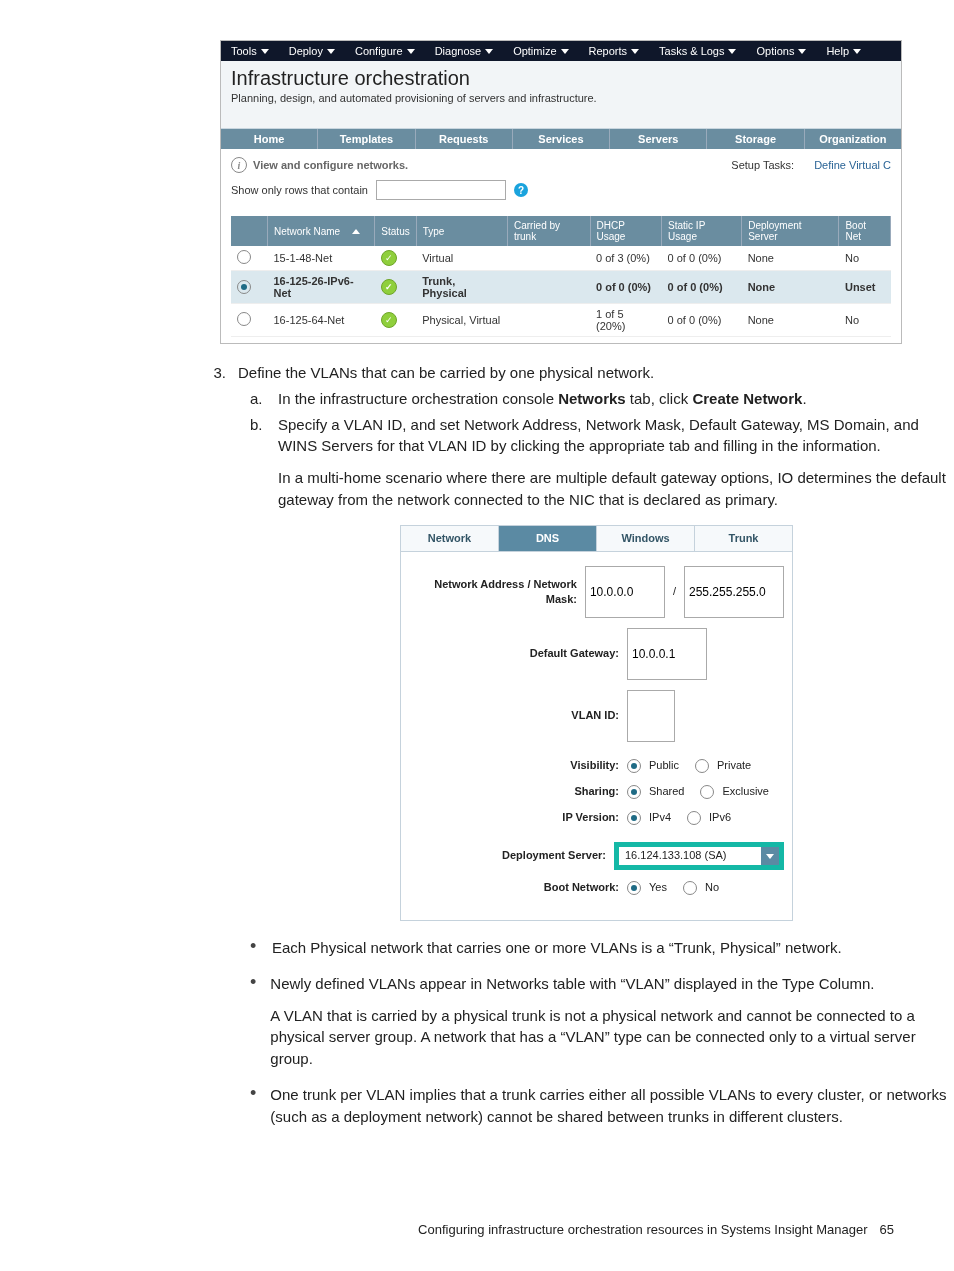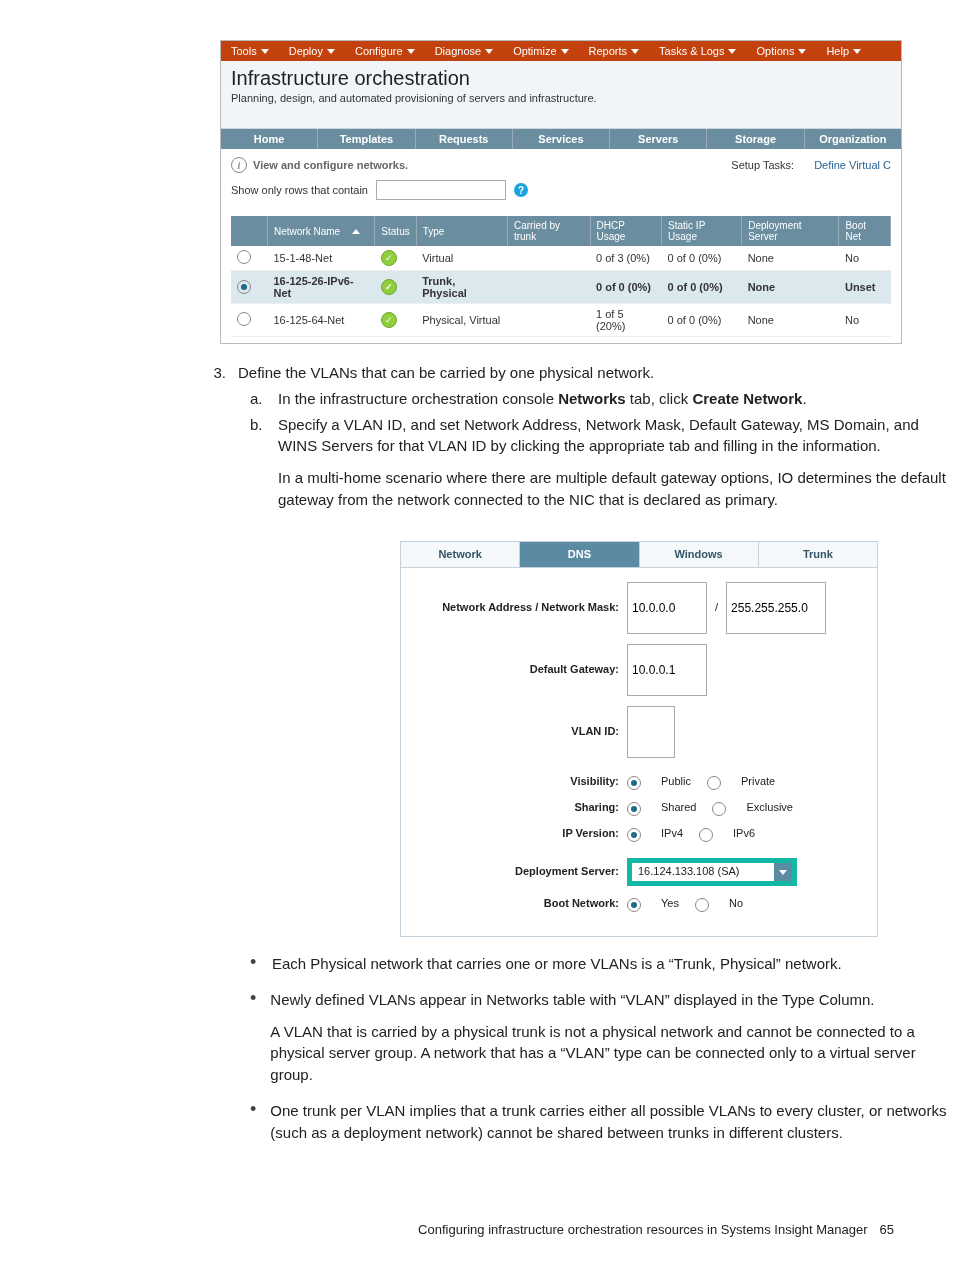--- a/index.html
+++ b/index.html
@@ -1,18 +1,18 @@
 <!DOCTYPE html>
 <html><head>
 <meta charset="utf-8">
 <style>
   html,body{margin:0;padding:0;background:#fff;font-family:"Segoe UI",Arial,Helvetica,sans-serif;color:#222;}
   .page{width:954px;min-height:1271px;margin:0 auto;position:relative;padding:40px 60px 40px 60px;box-sizing:border-box;}
   .shot{border:1px solid #bbb;margin:0 0 18px 160px;width:680px;overflow:hidden;font-family:Tahoma,Arial,sans-serif;font-size:11px;color:#333;background:#fff;}
-  .menubar{background:#c2410c;display:flex;gap:0;}
+  .menubar{background:#0f172a;display:flex;gap:0;}
   .menubar .mitem{color:#fff;padding:4px 10px;font-size:11px;display:flex;align-items:center;gap:4px;cursor:default;}
   .caret{width:0;height:0;border-left:4px solid transparent;border-right:4px solid transparent;border-top:5px solid #fff;display:inline-block;}
   .titleblk{background:#f2f5f7;border-bottom:1px solid #c9d6df;padding:6px 10px 24px;}
   .titleblk h1{margin:0;font-size:20px;font-weight:400;color:#222;font-family:"Segoe UI",Arial,sans-serif;}
   .titleblk .sub{font-size:11px;color:#333;margin-top:2px;}
   .tabbar{display:flex;background:#6a8da0;}
   .tabbar .tab{flex:1;min-width:0;color:#fff;font-size:11px;font-weight:bold;text-align:center;padding:4px 0;border-right:1px solid #9ab;}
   .tabbar .tab:last-child{border-right:none;}
   .toolarea{padding:8px 10px 6px;}
   .infoline{display:flex;align-items:center;gap:8px;justify-content:space-between;}
@@ -39,31 +39,31 @@
   .doc .sub1{margin-left:50px;}
   .doc .subrow{display:flex;gap:10px;margin-top:4px;}
   .doc .subrow .l{width:18px;flex-shrink:0;}
   .doc p{margin:10px 0;}
   .doc strong{font-weight:700;}
   .bullets{margin-left:50px;margin-top:16px;}
   .bullets .bi{display:flex;gap:14px;margin-bottom:14px;}
   .bullets .dot{width:8px;font-size:18px;line-height:18px;color:#444;}
 
   
-  .formshot{margin:30px 0 16px 200px;width:478px;border:0;font-family:Tahoma,Arial,sans-serif;font-size:11px;}
+  .formshot{margin:14px 0 16px 200px;width:393px;border:0;font-family:Tahoma,Arial,sans-serif;font-size:11px;}
   .ftabs{display:flex;border:1px solid #c5d2dc;}
   .ftabs .ft{flex:1;text-align:center;padding:5px 0;font-size:11px;font-weight:bold;color:#356;border-right:1px solid #c5d2dc;background:#f6f9fb;}
   .ftabs .ft:last-child{border-right:none;}
   .ftabs .ft.on{background:#5b8aa3;color:#fff;}
   .fbody{border:1px solid #c5d2dc;border-top:none;padding:14px 8px;}
   .frow{display:flex;align-items:center;gap:8px;margin-bottom:10px;}
   .frow .lab{width:210px;text-align:right;font-weight:bold;font-size:11px;}
   .frow input[type=text]{border:1px solid #aaa;height:18px;padding:16px 4px;font-size:12px;}
   .rgroup{display:flex;align-items:center;gap:16px;}
-  .rpair{display:flex;align-items:flex-end;gap:20px;}
+  .rpair{display:flex;align-items:center;gap:8px;}
   .selbox{display:flex;align-items:center;border:5px solid #14b8a6;height:18px;}
   .selbox .sv{padding:0 6px;min-width:130px;font-size:11px;}
   .selbox .sa{width:18px;height:18px;background:#5b8aa3;display:flex;align-items:center;justify-content:center;}
   .selbox .sa .caret{border-top-color:#fff;}
 
   .footer{position:absolute;bottom:34px;left:0;right:0;display:flex;justify-content:flex-end;gap:12px;font-size:13px;padding-right:60px;}
 </style>
 </head>
 <body>
 

